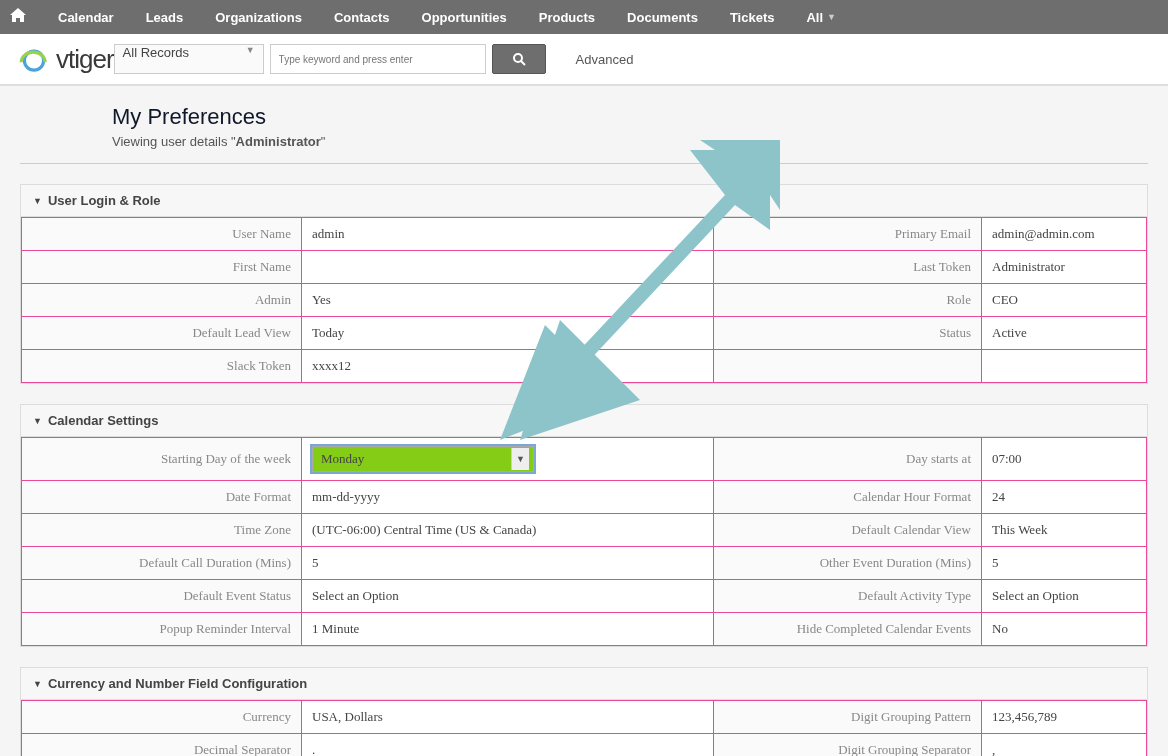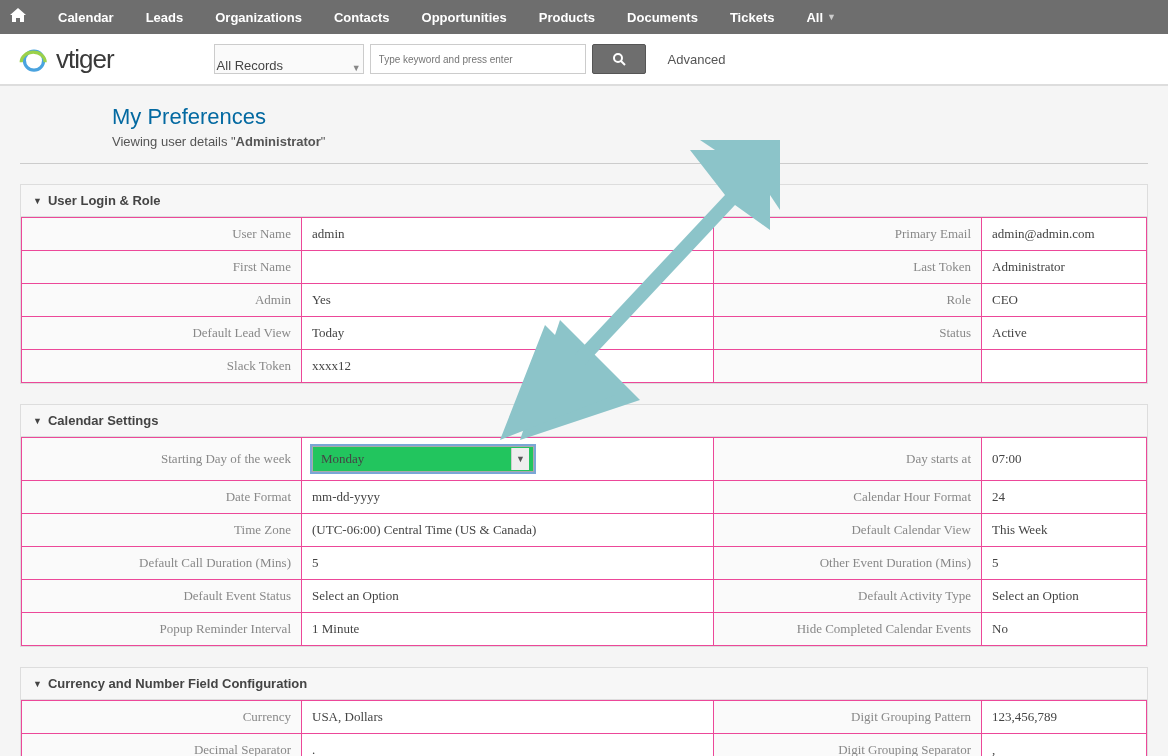--- a/index.html
+++ b/index.html
@@ -7,54 +7,54 @@
   
   
   .topnav { background: #6e6e6e; height: 34px; display: flex; align-items: center; padding: 0 10px; gap: 8px; }
   .topnav .home-icon { color: #fff; font-size: 16px; margin-right: 12px; cursor: pointer; }
   .topnav .nav-item { color: #fff; font-size: 13px; font-weight: bold; padding: 0 12px; cursor: pointer; }
   .topnav .nav-item.all { display: flex; align-items: center; gap: 4px; }
   .topnav .caret-down { font-size: 9px; color: #ccc; }
   
   
   .headerbar { background: #fff; height: 52px; display: flex; align-items: center; padding: 0 18px; border-bottom: 2px solid #ddd; }
-  .logo-wrap { display: flex; align-items: center; gap: 6px; margin-right: 100px; }
+  .logo-wrap { display: flex; align-items: center; gap: 6px; }
   .logo-mark { width: 32px; height: 26px; }
   .logo-text { font-size: 26px; font-weight: 400; color: #3a3a3a; letter-spacing: -1px; }
   .search-row { display: flex; align-items: center; gap: 6px; }
-  .records-select { width: 150px; height: 30px; border: 1px solid #ccc; background: #fafafa; padding: 0 2px; display: flex; align-items: flex-end; justify-content: space-between; font-size: 13px; cursor: pointer; }
+  .records-select { width: 150px; height: 30px; border: 1px solid #ccc; background: #fafafa; padding: 0 8px; display: flex; align-items: flex-start; justify-content: space-between; font-size: 13px; cursor: pointer; }
   .records-select .tri { font-size: 9px; color: #888; }
   .search-input { width: 216px; height: 30px; border: 1px solid #ccc; padding: 0 8px; font-size: 10px; }
   .search-btn { width: 54px; height: 30px; background: #6e6e6e; border: 1px solid #555; color: #fff; display: flex; align-items: center; justify-content: center; cursor: pointer; border-radius: 2px; }
-  .adv-link { margin-left: 16px; color: #555; font-size: 13px; cursor: pointer; }
+  .adv-link { margin-left: 24px; color: #555; font-size: 13px; cursor: pointer; }
   
   
   .page-head { padding: 18px 0 14px 112px; }
-  .page-title { font-size: 22px; font-weight: 400; color: #0369a1; }
+  .page-title { font-size: 22px; font-weight: 400; color: #0f172a; }
   .page-sub { font-size: 13px; color: #555; margin-top: 4px; }
   .page-sub .username { font-weight: bold; }
   .hr { border: none; border-top: 1px solid #ccc; margin: 0 20px; }
   
   
   .panel { margin: 20px; border: 1px solid #ddd; background: #fff; }
   .panel-head { background: #f7f7f7; border-bottom: 1px solid #ddd; padding: 8px 12px; font-size: 13px; font-weight: bold; color: #444; cursor: pointer; display: flex; align-items: center; gap: 6px; }
   .panel-head .tri { font-size: 9px; }
   
   
   .detail-table { width: 100%; border-collapse: collapse; }
   .detail-table td { border: 1px solid #ec4899; padding: 8px 10px; font-size: 13px; height: 32px; vertical-align: middle; font-family: Liberation Serif, serif; }
   .detail-table td.label { background: #fafafa; color: #888; text-align: right; }
   .detail-table td.value { background: #fff; color: #444; }
   .col-l-label { width: 280px; }
   .col-l-value { width: 412px; }
   .col-r-label { width: 268px; }
   .col-r-value { width: auto; }
   
   
-  .select-box { display: inline-flex; align-items: center; justify-content: space-between; width: 222px; height: 26px; border: 1px solid #aaa; background: #22c55e; padding: 0 4px 0 8px; outline: 2px solid #7aa7d6; outline-offset: 0; }
+  .select-box { display: inline-flex; align-items: center; justify-content: space-between; width: 222px; height: 26px; border: 1px solid #aaa; background: #84cc16; padding: 0 4px 0 8px; outline: 2px solid #7aa7d6; outline-offset: 0; }
   .select-box .tri-btn { width: 18px; height: 22px; background: #eee; border-left: 1px solid #ccc; display: flex; align-items: center; justify-content: center; font-size: 9px; color: #555; }
   
   
   .arrow-overlay { position: absolute; left: 490px; top: 140px; pointer-events: none; }
   
   .container { position: relative; }
 </style>
 </head>
 <body>
 

